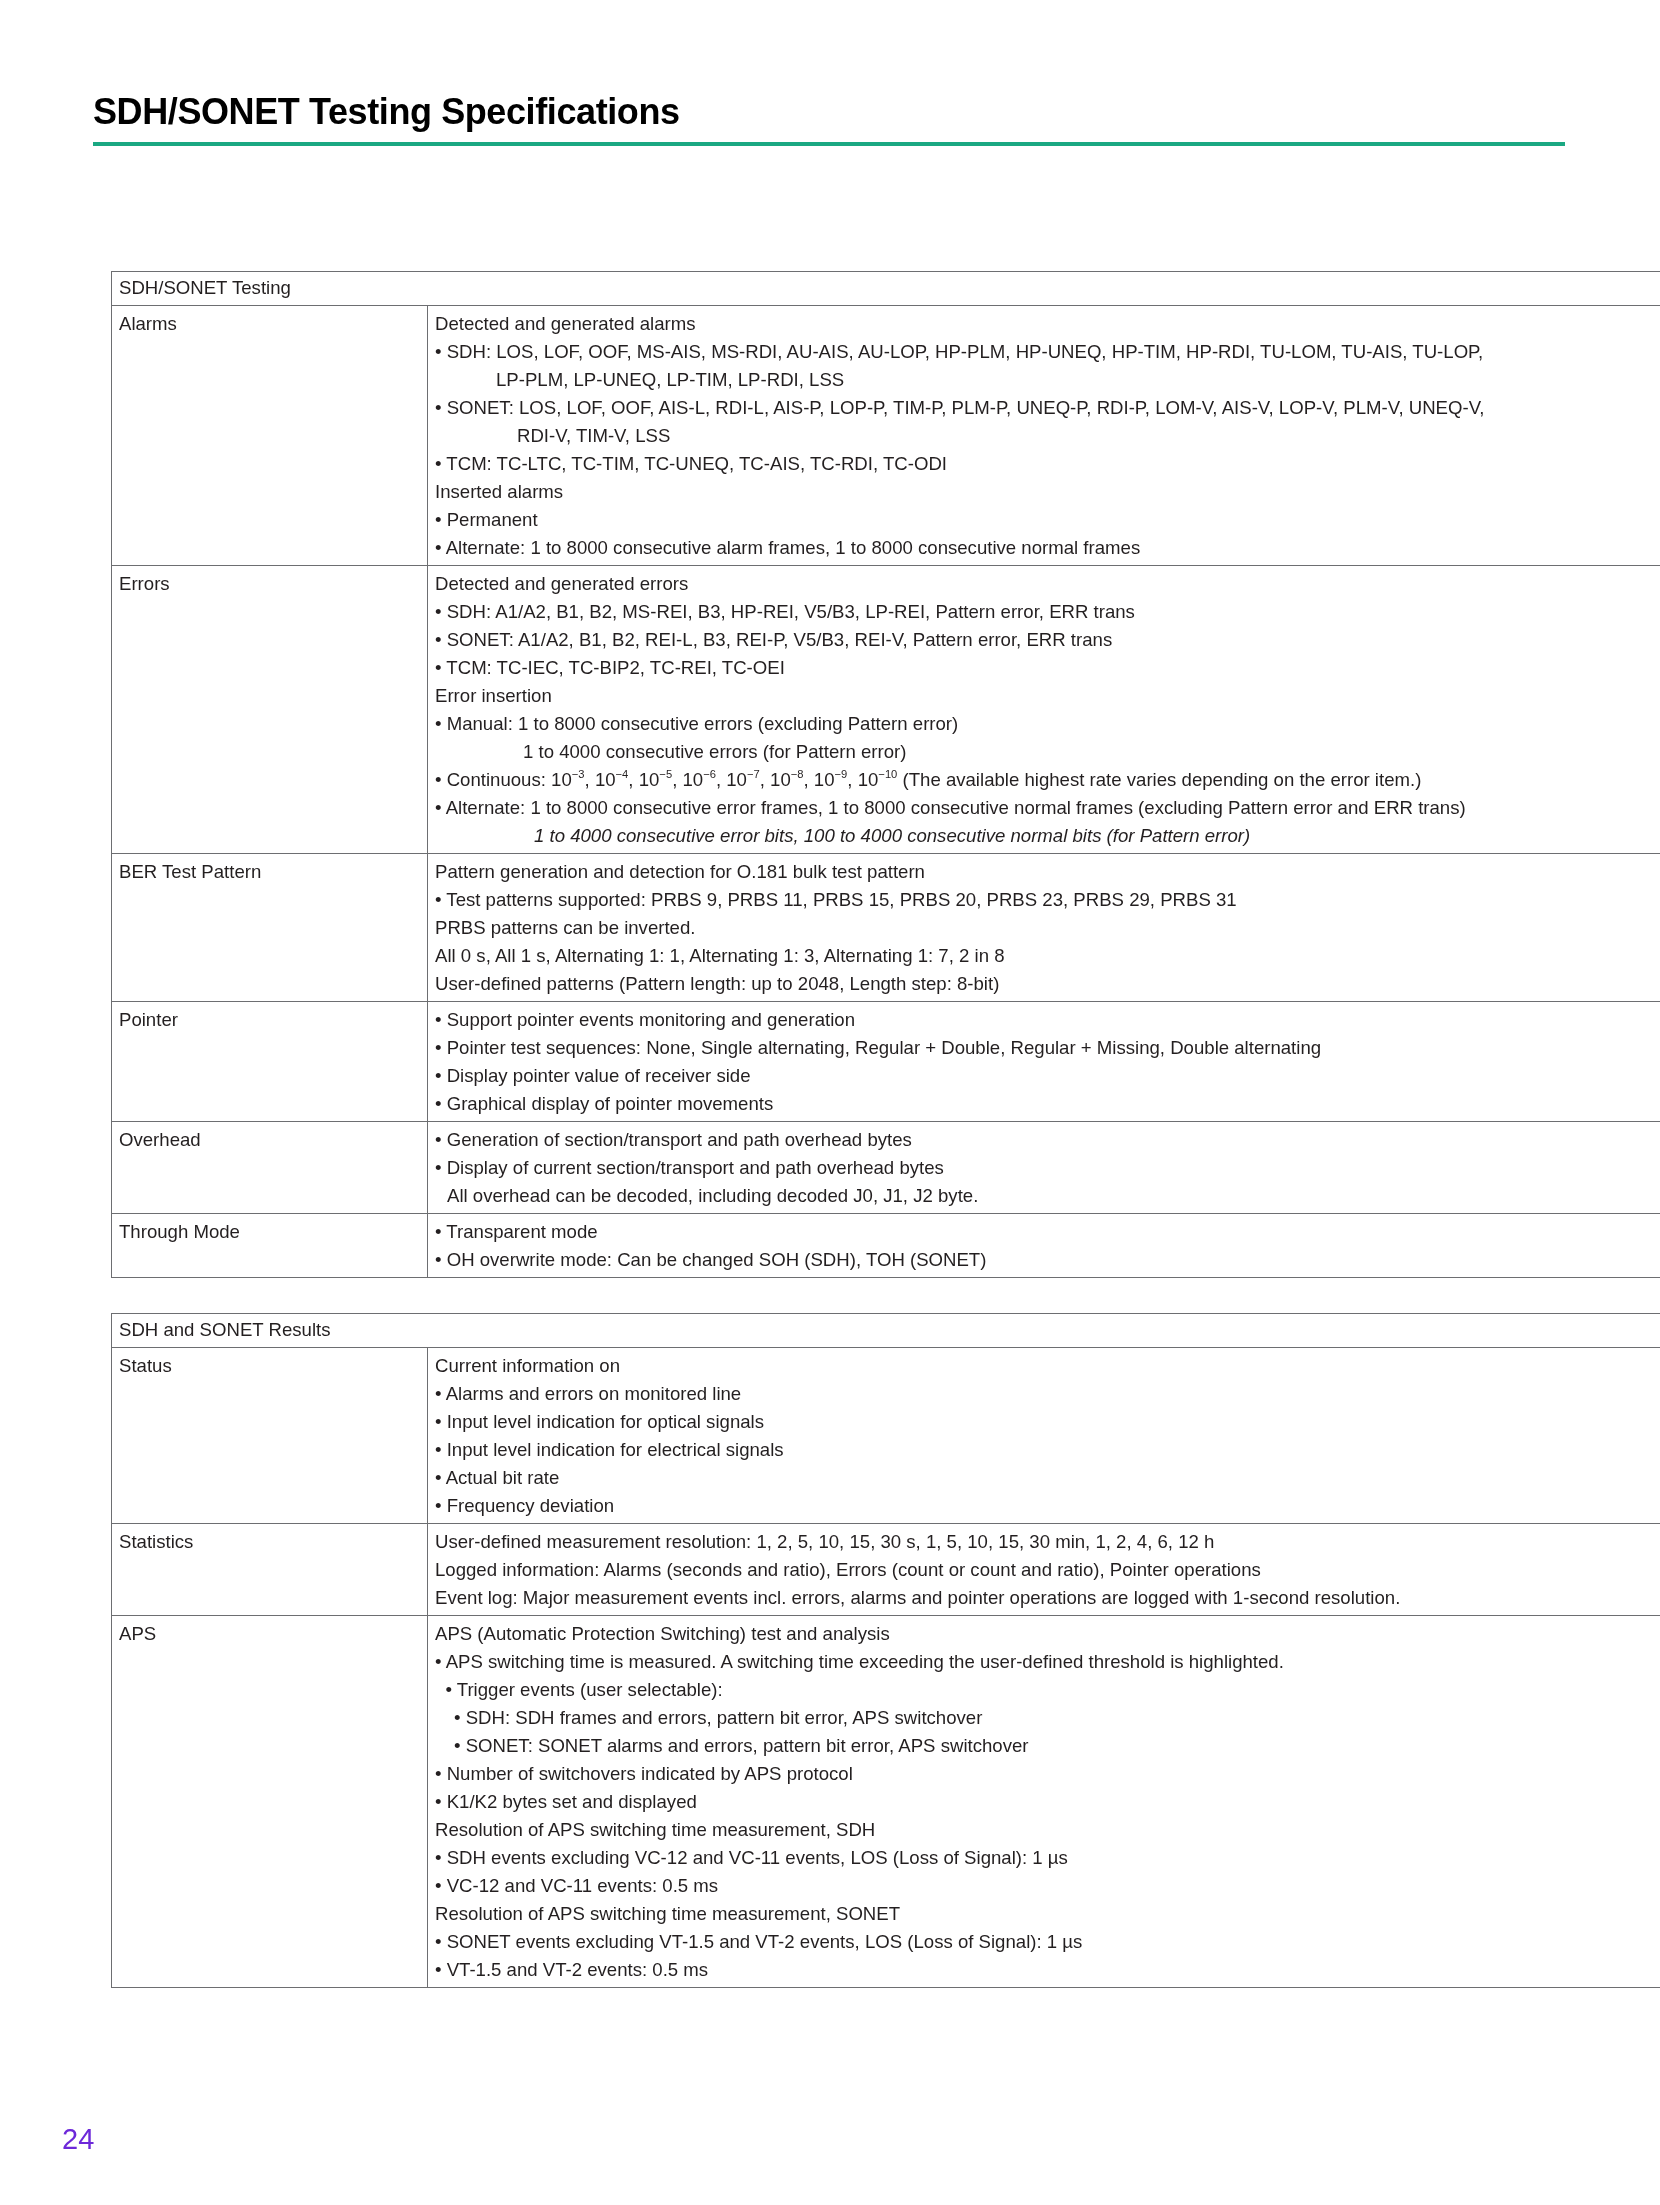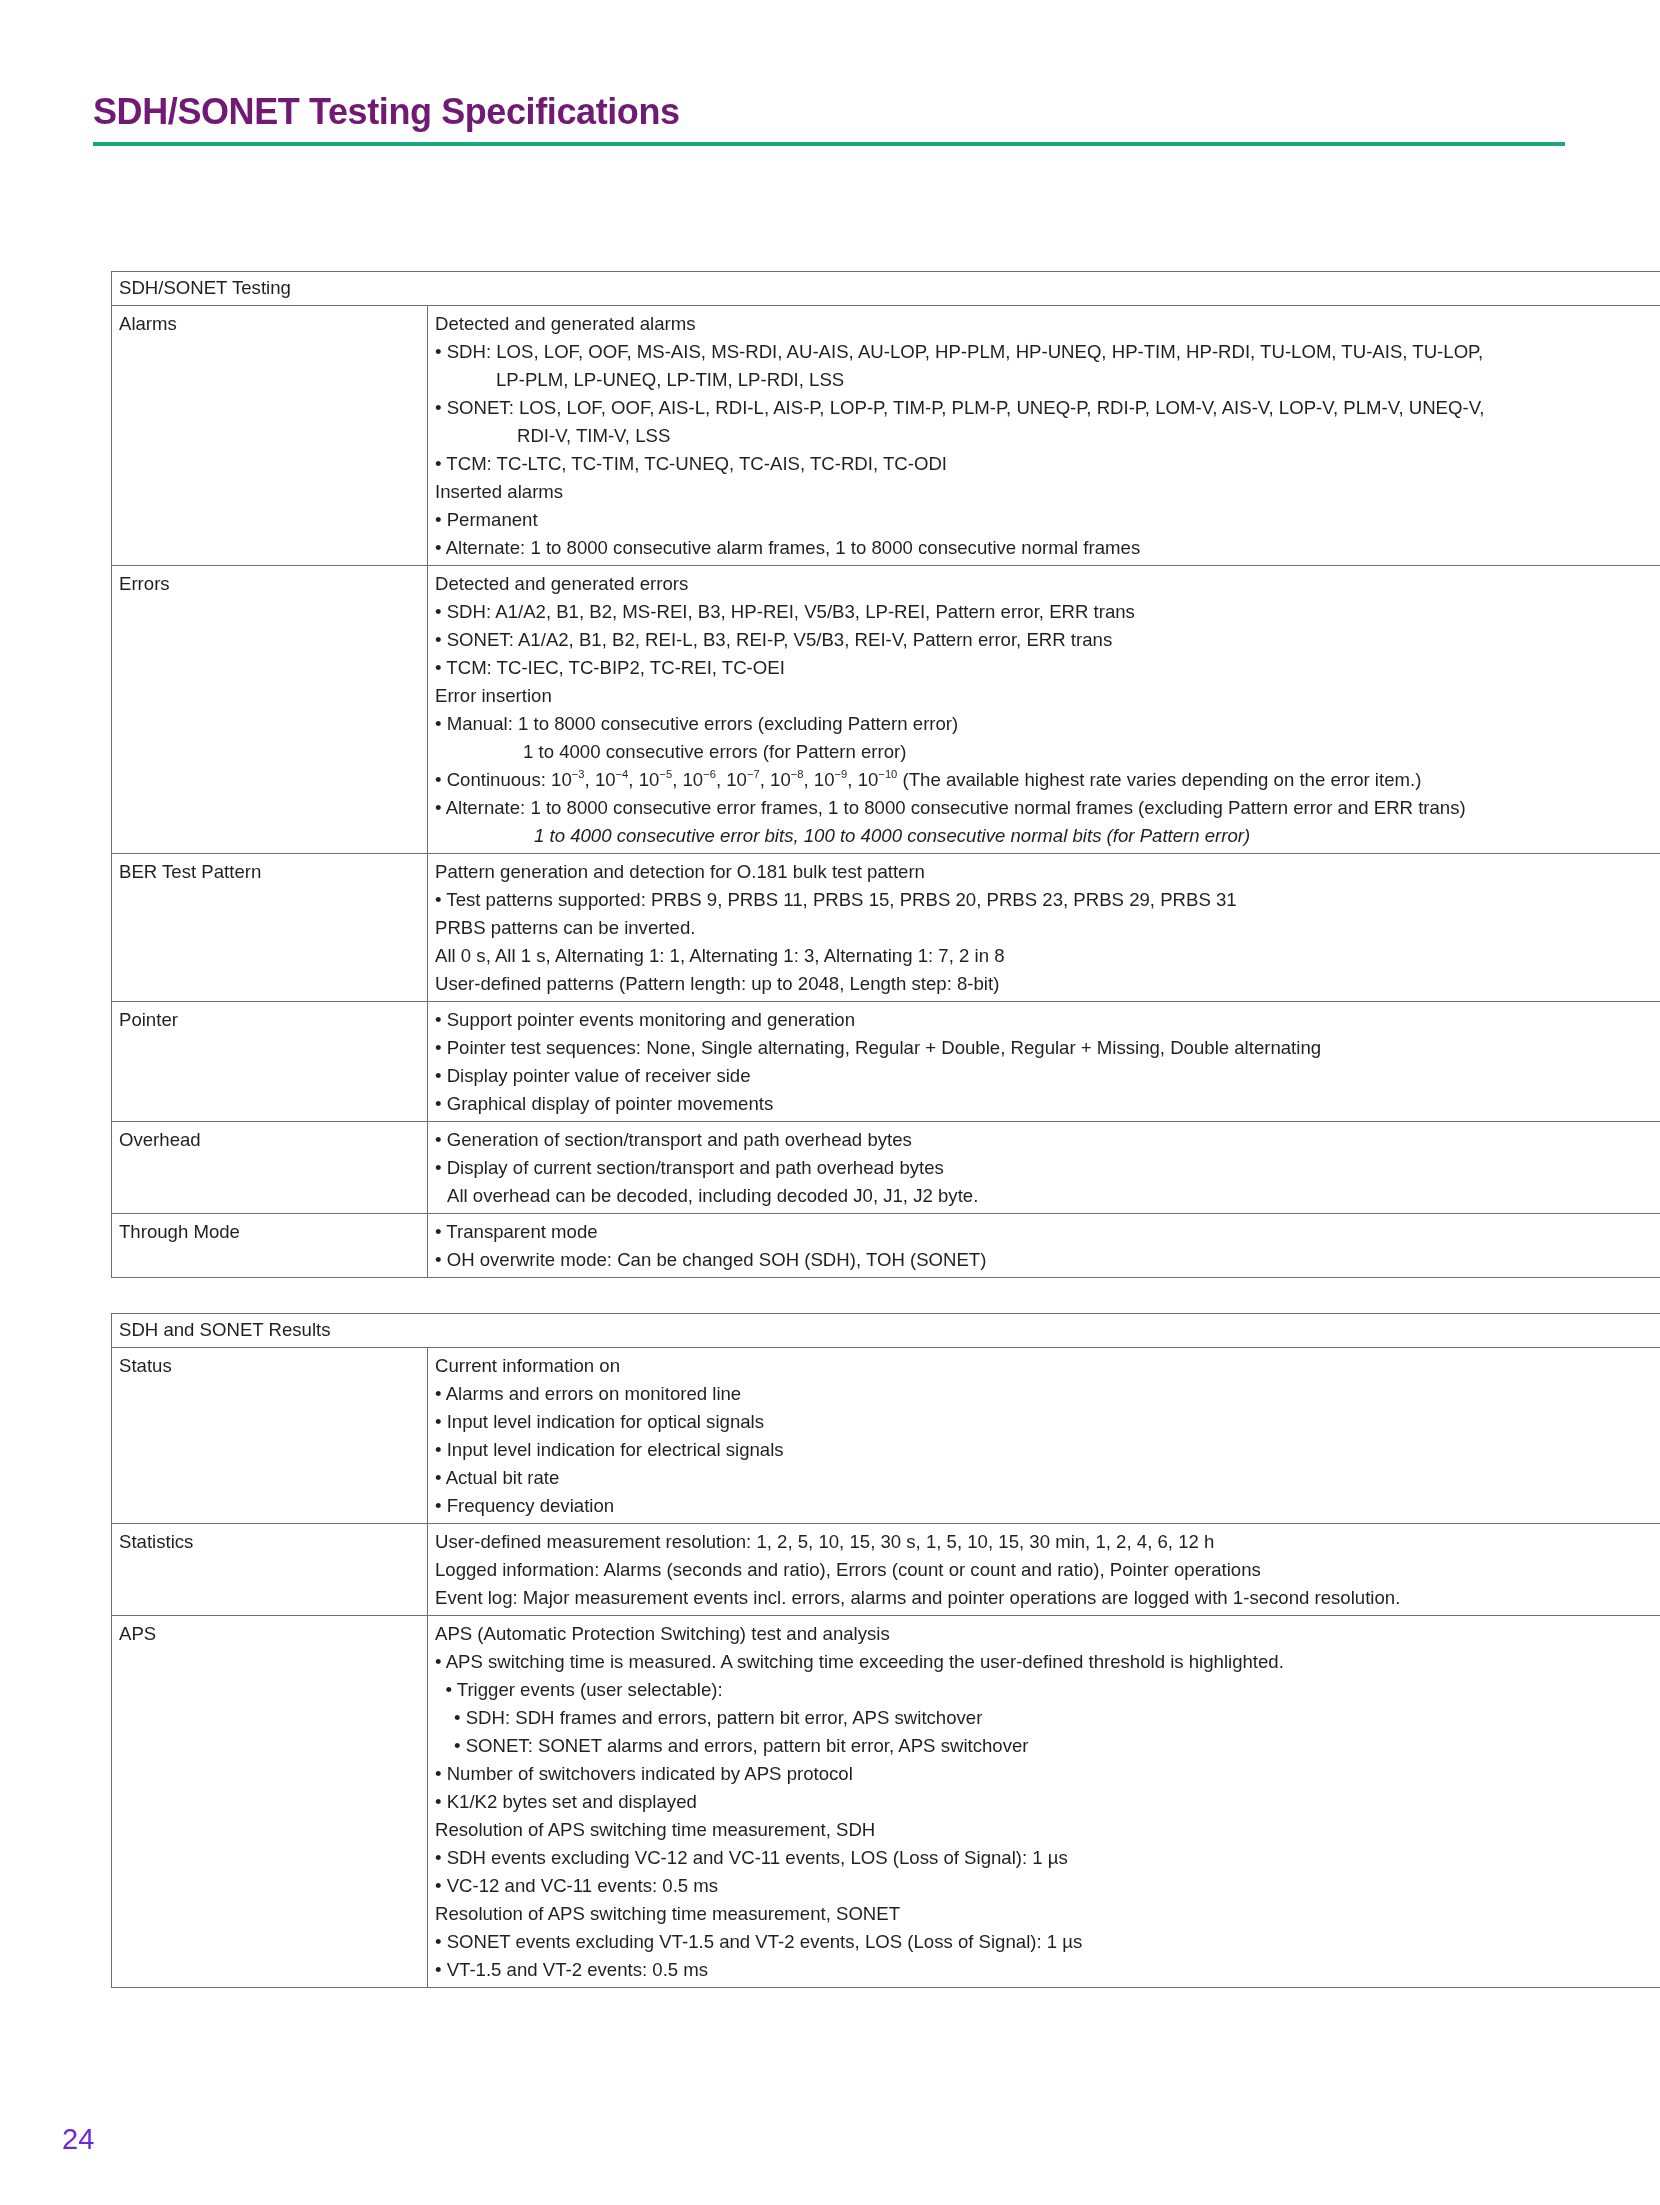--- a/index.html
+++ b/index.html
@@ -5,21 +5,21 @@
   html, body { margin: 0; padding: 0; background: #ffffff; }
   body {
     width: 1660px; height: 2205px; position: relative; overflow: hidden;
     font-family: "Liberation Sans", "DejaVu Sans", sans-serif;
     color: #231f20;
   }
   .page-title {
     position: absolute; left: 93px; top: 86px;
     font-family: "Liberation Sans", sans-serif;
     font-weight: bold; font-size: 36px; letter-spacing: -0.4px;
-    color: #701a75; margin: 0; line-height: 52px;
+    color: #000000; margin: 0; line-height: 52px;
   }
   .title-rule {
     position: absolute; left: 93px; top: 142px; width: 1472px; height: 3.5px;
     background: #1aa882;
   }
   table.spec {
     position: absolute; left: 111px; width: 1632px;
     border-collapse: collapse; table-layout: fixed;
     font-size: 18.6px; line-height: 28px; margin-top: 26px;
   }

